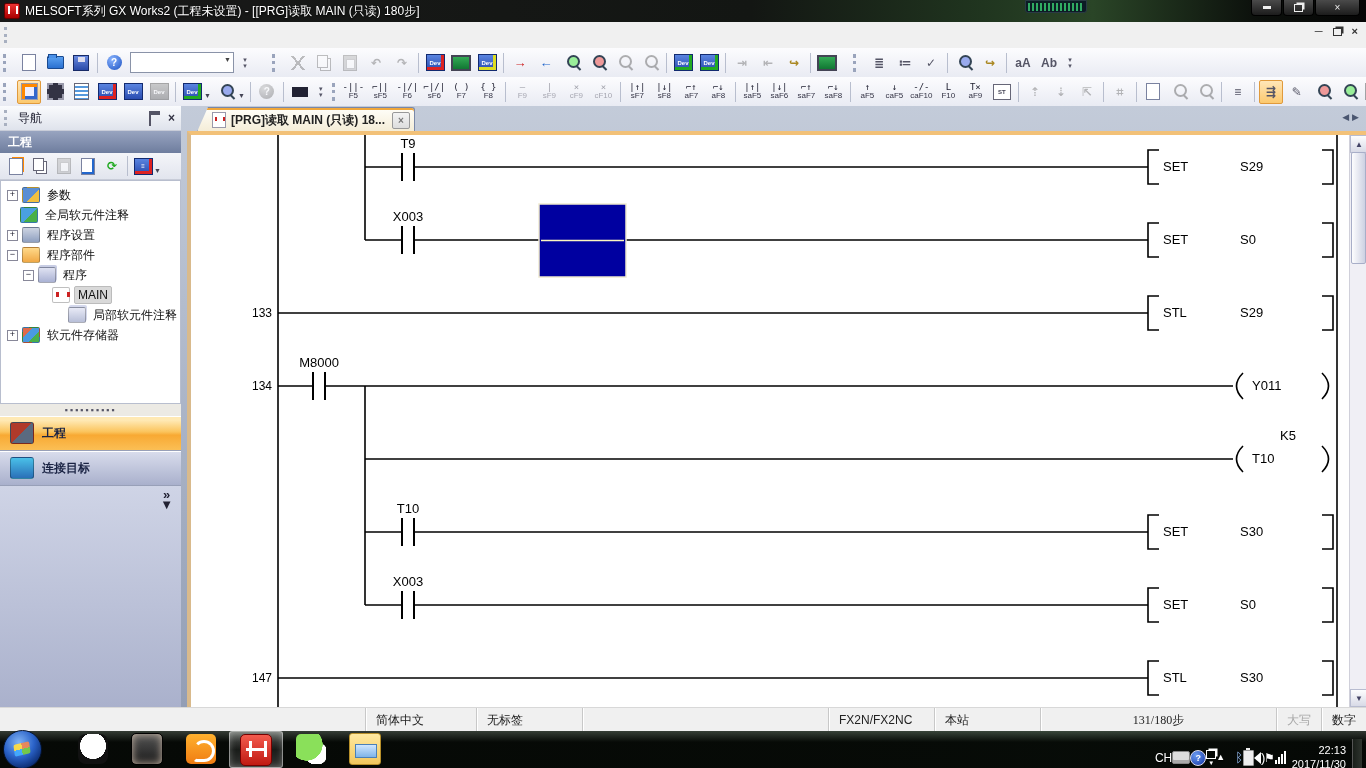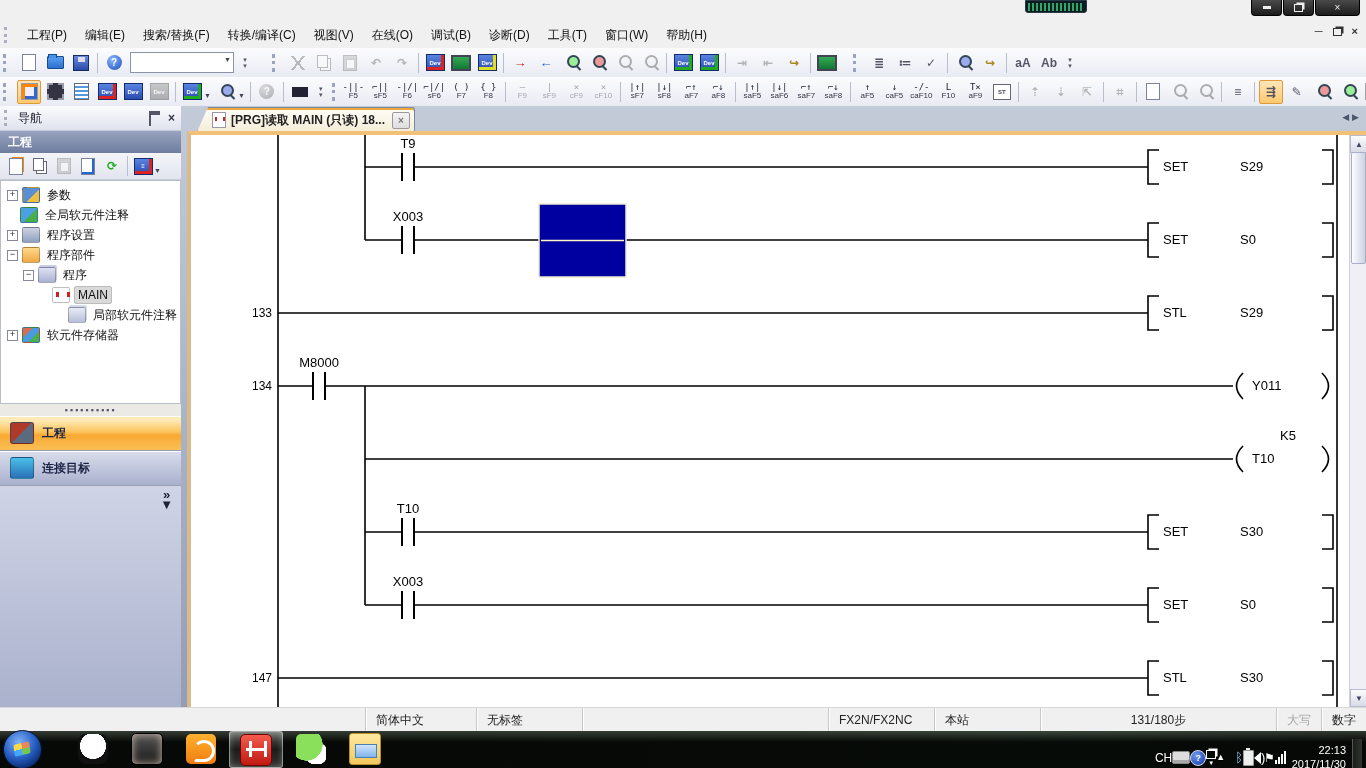--- a/index.html
+++ b/index.html
@@ -134,21 +134,21 @@
   .docwin{position:absolute;left:6px;top:25px;right:0;bottom:0;background:#fff;
     border-top:4px solid #f2c178;border-left:4px solid #d9ba8c;}
   .vscroll{position:absolute;right:0;top:0;width:16px;bottom:0;background:#f0eff5;border-left:1px solid #d0d0da;}
   .varr{position:absolute;left:0;width:16px;height:16px;background:linear-gradient(#fdfdfe,#d8dae6);border:1px solid #b8bcd0;
     display:flex;align-items:center;justify-content:center;font-size:8px;color:#446;}
   .vthumb{position:absolute;left:1px;top:17px;width:13px;height:110px;background:linear-gradient(90deg,#fdfdfe,#cdd1e2);border:1px solid #a8aec8;border-radius:2px;}
   
   .statusbar{position:absolute;left:0;top:707px;width:1366px;height:24px;background:#f0f0f0;border-top:1px solid #d8d8d8;
     display:flex;align-items:stretch;color:#222;}
   .scell{display:flex;align-items:center;border-left:1px solid #c8c8c8;box-shadow:inset 1px 0 0 #fff;padding-left:10px;white-space:nowrap;}
-  .scell.center{justify-content:center;padding-left:0;}
+  .scell.center{justify-content:center;padding-left:0;font-family:Liberation Serif, serif;}
   .scell.gray{color:#a8a8a8;}
   
   .taskbar{position:absolute;left:0;top:731px;width:1366px;height:37px;
     background:linear-gradient(#3c423c,#14181402 3%,#101510),linear-gradient(90deg,#0b0e0b 0%,#101710 60%,#16251a 78%,#0a0d0a 100%);
     background:linear-gradient(180deg,rgba(90,100,90,.5),rgba(5,8,5,.9) 30%),linear-gradient(90deg,#0e120e 0%,#131b13 55%,#1a2c1e 78%,#090b09 100%);
     display:flex;align-items:center;color:#fff;}
   .orb{width:37px;height:37px;margin-left:3px;border-radius:50%;background:radial-gradient(circle at 40% 30%,#7fb2f4,#2a62c8 45%,#0a2a6e 80%);
     border:1px solid #05142e;position:relative;flex:none;}
   .orb::after{content:"";position:absolute;left:10px;top:12px;width:16px;height:12px;
     background:conic-gradient(from 0deg,#e85 0 25%,#7c4 0 50%,#4af 0 75%,#fd4 0);border-radius:2px;transform:rotate(-8deg) skewY(-5deg);opacity:.95;}
@@ -183,48 +183,39 @@
   .bars i{width:2px;background:#fff;display:block;}
   .clock{text-align:right;font-size:11px;line-height:1.25;color:#fff;}
   .showdesk{width:9px;height:37px;margin-left:6px;background:linear-gradient(90deg,#1a1f1a,#2e342e);border-left:1px solid #555;flex:none;}
   svg text{font-family:"Liberation Sans","DejaVu Sans",sans-serif;}
 </style>
 </head>
 <body>
 
 <div class="screen">
 
+  <div class="titlebar">
+    <div class="appicon"></div>
+    <div class="titletext">MELSOFT系列 GX Works2 (工程未设置) - [[PRG]读取 MAIN (只读) 180步]</div>
+  </div>
   <div class="vis"></div>
   <div class="wbtns">
     <div class="wbtn">
         <span class="gmin"></span>
       </div>
     <div class="wbtn">
         <span class="grest"></span>
       </div>
     <div class="wbtn" style="width:43px;">
         <span>×</span>
       </div>
   </div>
 
   <div class="menubar">
     <div class="mgrip"></div>
-    <div id="menu-items" style="display:flex;">
-        <div class="menu-item">工程(P)</div>
-        <div class="menu-item">编辑(E)</div>
-        <div class="menu-item">搜索/替换(F)</div>
-        <div class="menu-item">转换/编译(C)</div>
-        <div class="menu-item">视图(V)</div>
-        <div class="menu-item">在线(O)</div>
-        <div class="menu-item">调试(B)</div>
-        <div class="menu-item">诊断(D)</div>
-        <div class="menu-item">工具(T)</div>
-        <div class="menu-item">窗口(W)</div>
-        <div class="menu-item">帮助(H)</div>
-      </div>
   </div>
   <div class="mdibtns">
     <span class="g">─</span>
     <span class="mrest"></span>
     <span class="g" style="font-weight:bold;">×</span>
   </div>
 
   <div class="tbrow tb1">
     <div id="tb-standard" style="display:flex;align-items:center;">
         <div class="grip"></div>

